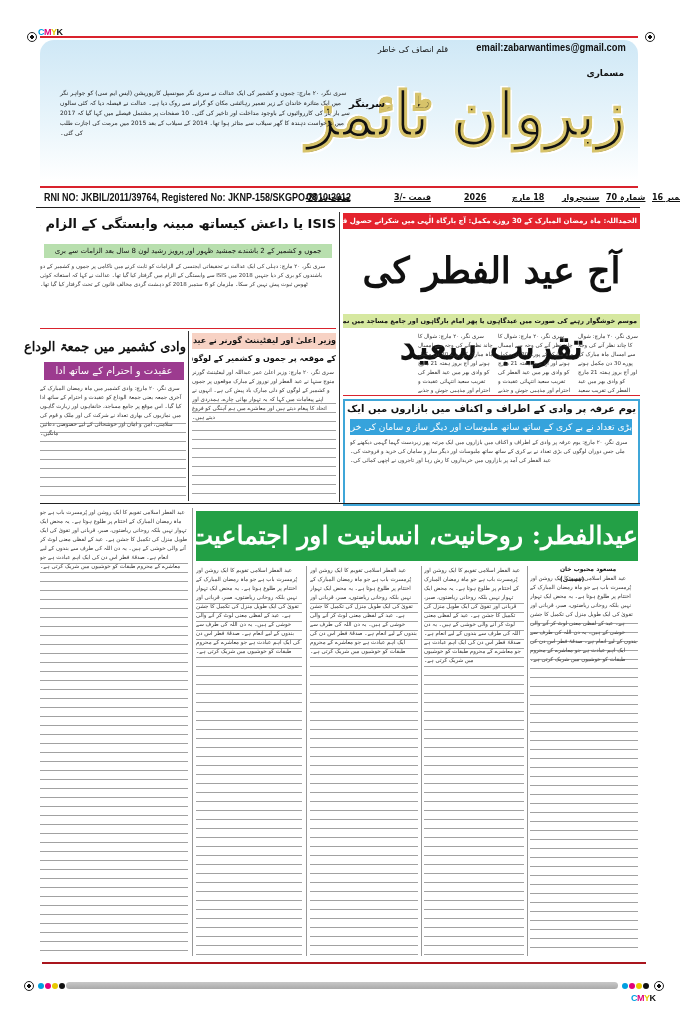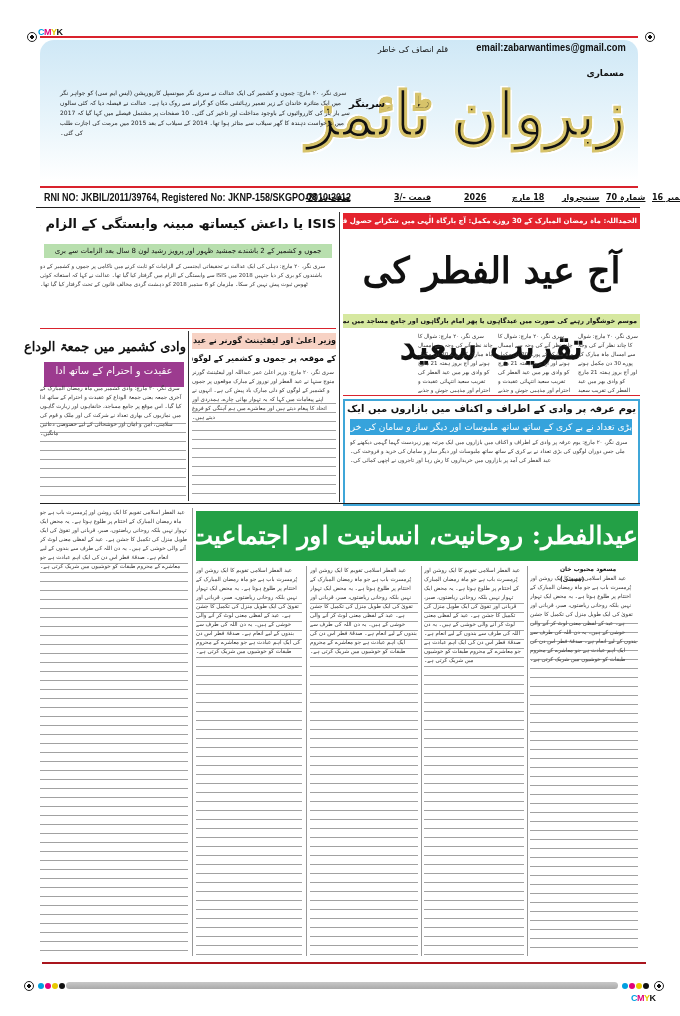--- a/index.html
+++ b/index.html
@@ -89,21 +89,21 @@
 
 <div class="rtl" style="position:absolute;left:40px;top:214px;width:296px;text-align:center;font-size:13px;font-weight:bold;line-height:20px;white-space:nowrap;overflow:hidden;">ISIS یا داعش کیساتھ مبینہ وابستگی کے الزام میں گرفتار</div>
 <div class="green-box rtl" style="left:44px;top:244px;width:288px;height:14px;font-size:7px;line-height:14px;text-align:center;overflow:hidden;white-space:nowrap;">
   <span>جموں و کشمیر کے 2 باشندے جمشید ظہور اور پرویز رشید لون 8 سال بعد الزامات سے بری</span>
 </div>
 <div class="rtl body-text" style="position:absolute;left:40px;top:262px;width:296px;height:62px;">سری نگر، ۲۰ مارچ: دہلی کی ایک عدالت نے تحقیقاتی ایجنسی کے الزامات کو ثابت کرنے میں ناکامی پر جموں و کشمیر کے دو باشندوں کو بری کر دیا جنہیں 2018 میں ISIS سے وابستگی کے الزام میں گرفتار کیا گیا تھا۔ عدالت نے کہا کہ استغاثہ کوئی ٹھوس ثبوت پیش نہیں کر سکا۔ ملزمان کو 6 ستمبر 2018 کو دہشت گردی مخالف قانون کے تحت گرفتار کیا گیا تھا۔</div>
 <div class="redline" style="left:40px;top:328px;width:296px;height:1px;"></div>
 
 <div class="vline" style="left:188px;top:331px;height:170px;"></div>
 <div class="rtl headline-big" style="position:absolute;left:40px;top:336px;width:146px;font-size:13px;line-height:22px;text-align:center;white-space:nowrap;">وادی کشمیر میں جمعۃ الوداع</div>
-<div class="purple-box rtl" style="left:44px;top:362px;width:140px;height:25px;font-size:10px;line-height:18px;text-align:center;">
+<div class="purple-box rtl" style="left:44px;top:362px;width:140px;height:18px;font-size:10px;line-height:18px;text-align:center;">
   <span>عقیدت و احترام کے ساتھ ادا</span>
 </div>
 <div class="rtl body-text" style="position:absolute;left:40px;top:384px;width:146px;height:116px;">سری نگر، ۲۰ مارچ: وادی کشمیر میں ماہ رمضان المبارک کے آخری جمعہ یعنی جمعۃ الوداع کو عقیدت و احترام کے ساتھ ادا کیا گیا۔ اس موقع پر جامع مساجد، خانقاہوں اور زیارت گاہوں میں نمازیوں کی بھاری تعداد نے شرکت کی اور ملک و قوم کی سلامتی، امن و امان اور خوشحالی کے لیے خصوصی دعائیں مانگیں۔</div>
 
 <div class="pink-box rtl" style="left:192px;top:333px;width:144px;height:16px;font-size:8px;line-height:16px;text-align:center;font-weight:bold;overflow:hidden;white-space:nowrap;">
   <span>وزیر اعلیٰ اور لیفٹیننٹ گورنر نے عید الفطر اور نوروز</span>
 </div>
 <div class="rtl" style="position:absolute;left:192px;top:352px;width:144px;text-align:center;font-size:8px;font-weight:bold;line-height:14px;white-space:nowrap;overflow:hidden;">کے موقعہ پر جموں و کشمیر کے لوگوں کو مبارک باد دی</div>
 <div class="rtl body-text" style="position:absolute;left:192px;top:368px;width:144px;height:132px;">سری نگر، ۲۰ مارچ: وزیر اعلیٰ عمر عبداللہ اور لیفٹیننٹ گورنر منوج سنہا نے عید الفطر اور نوروز کے مبارک موقعوں پر جموں و کشمیر کے لوگوں کو دلی مبارک باد پیش کی ہے۔ انہوں نے اپنے پیغامات میں کہا کہ یہ تہوار بھائی چارے، ہمدردی اور اتحاد کا پیغام دیتے ہیں اور معاشرے میں ہم آہنگی کو فروغ دیتے ہیں۔</div>
 

